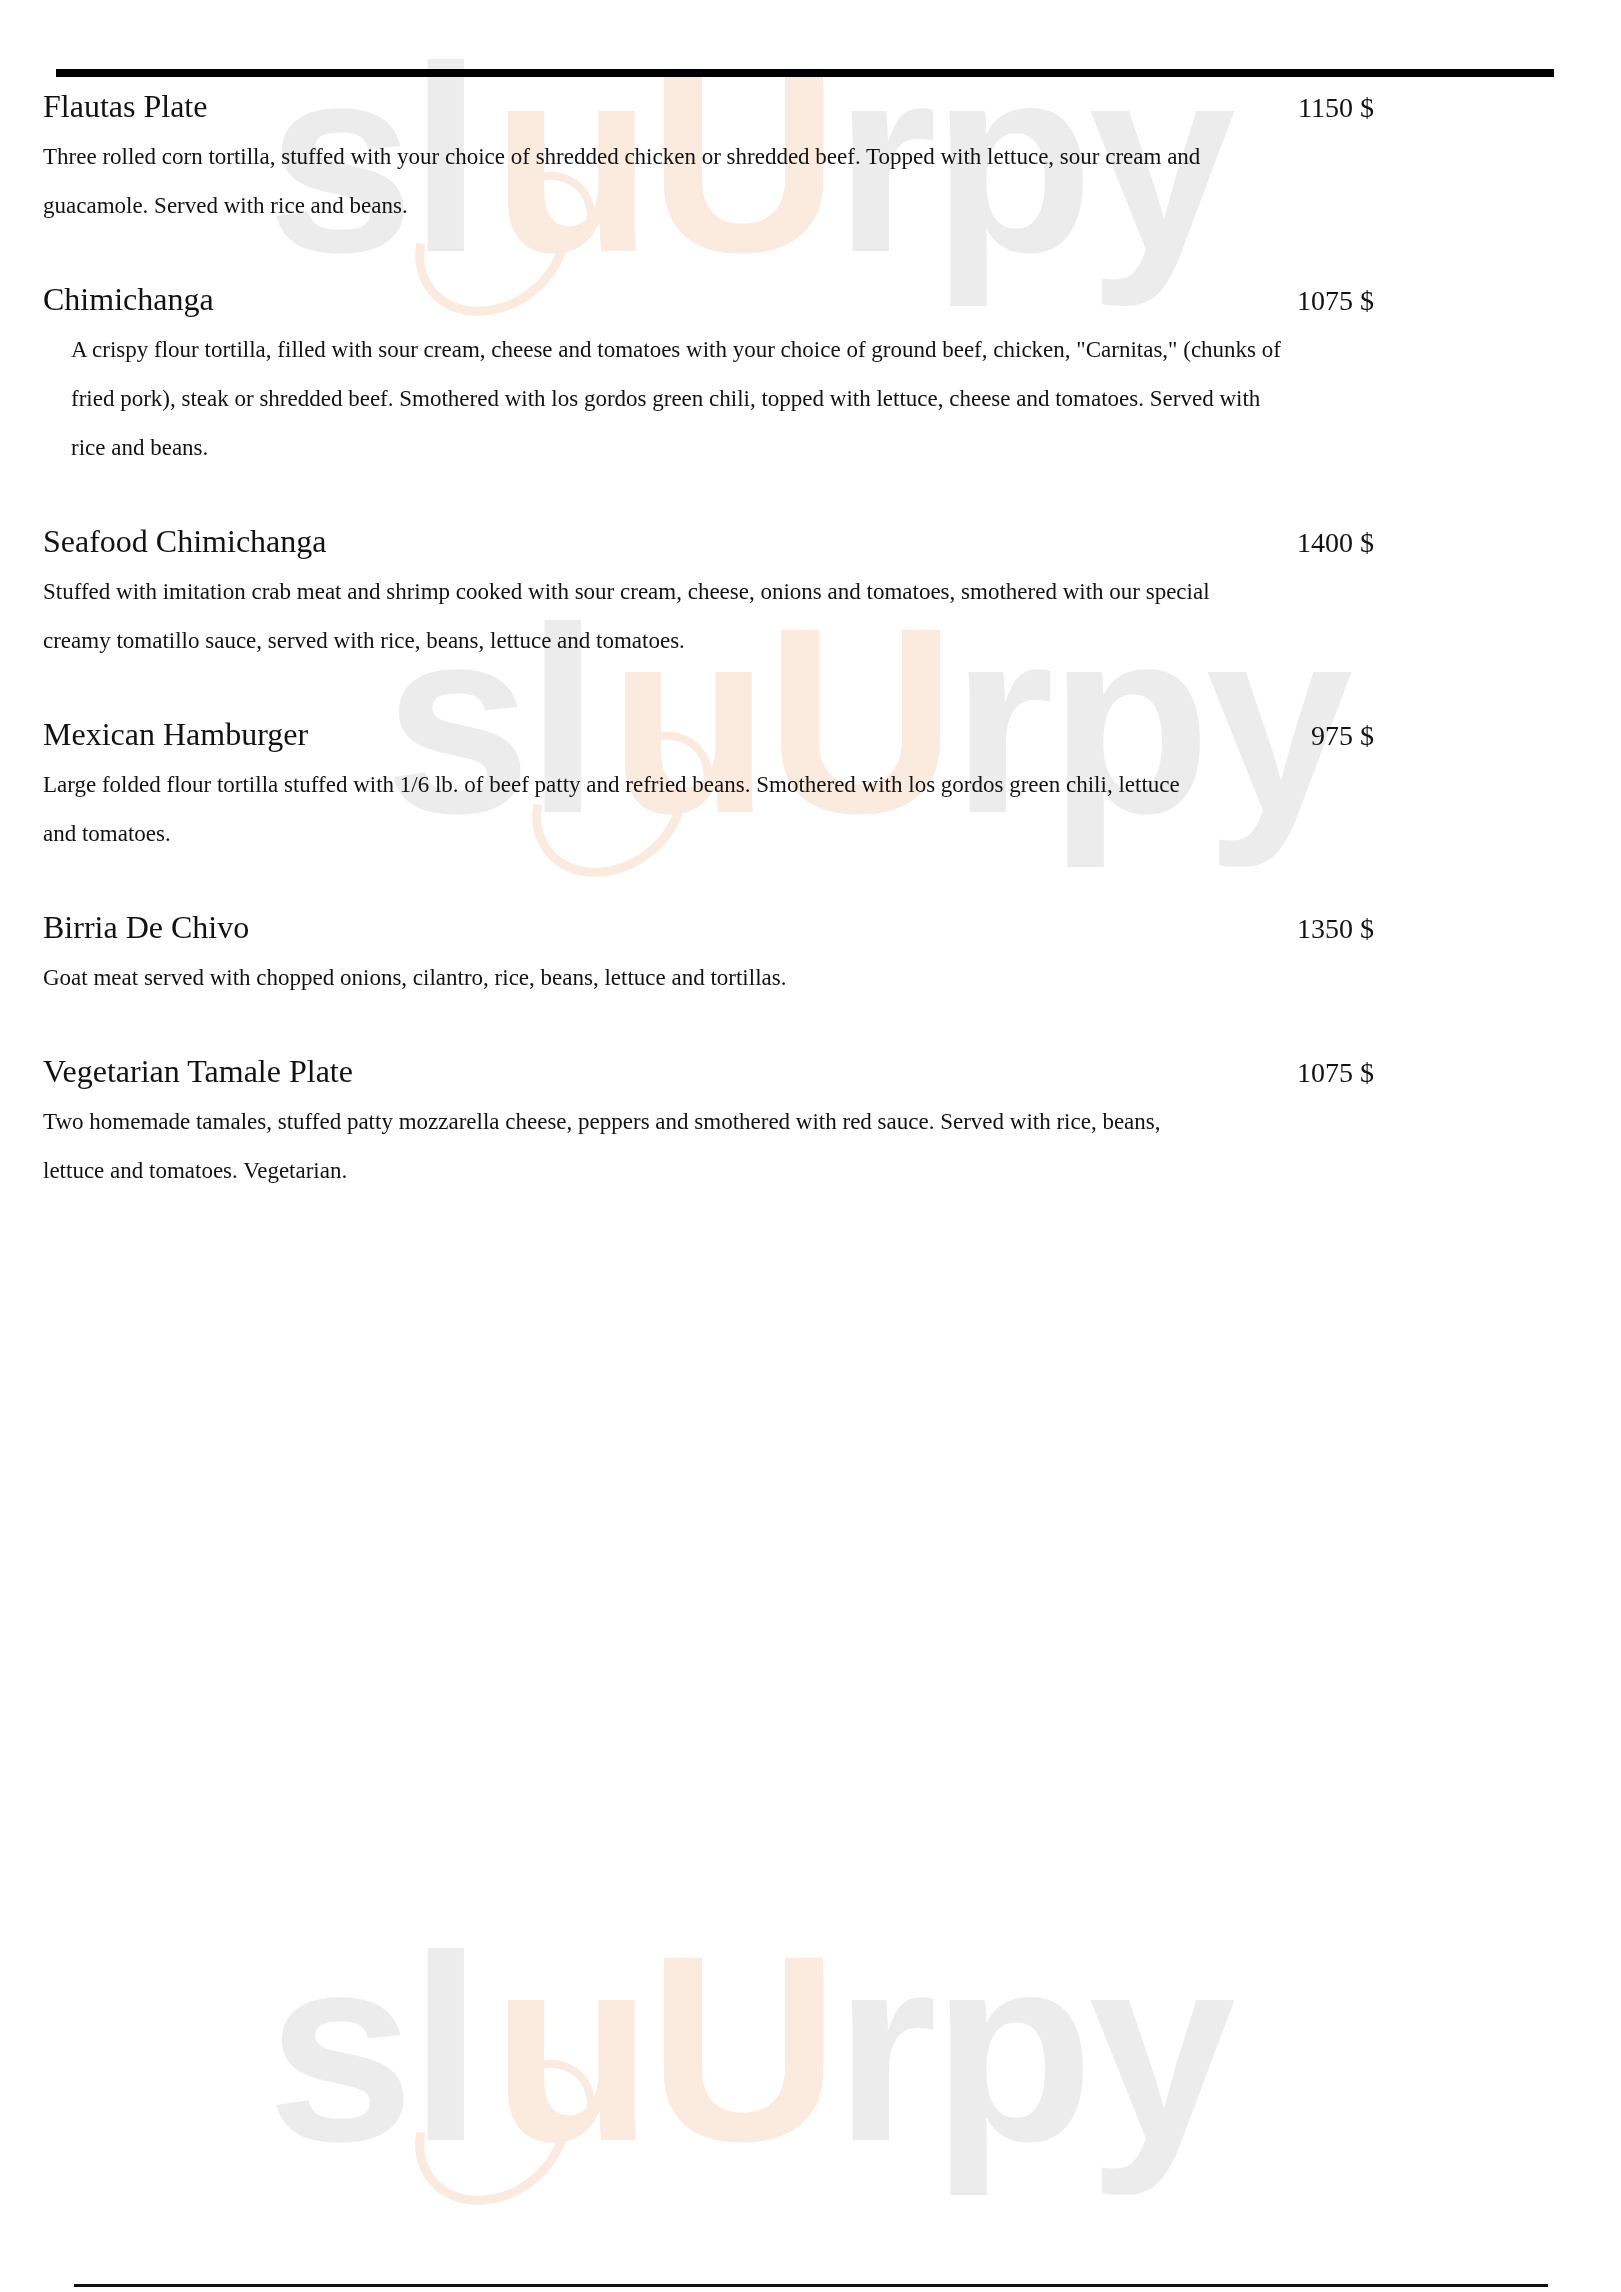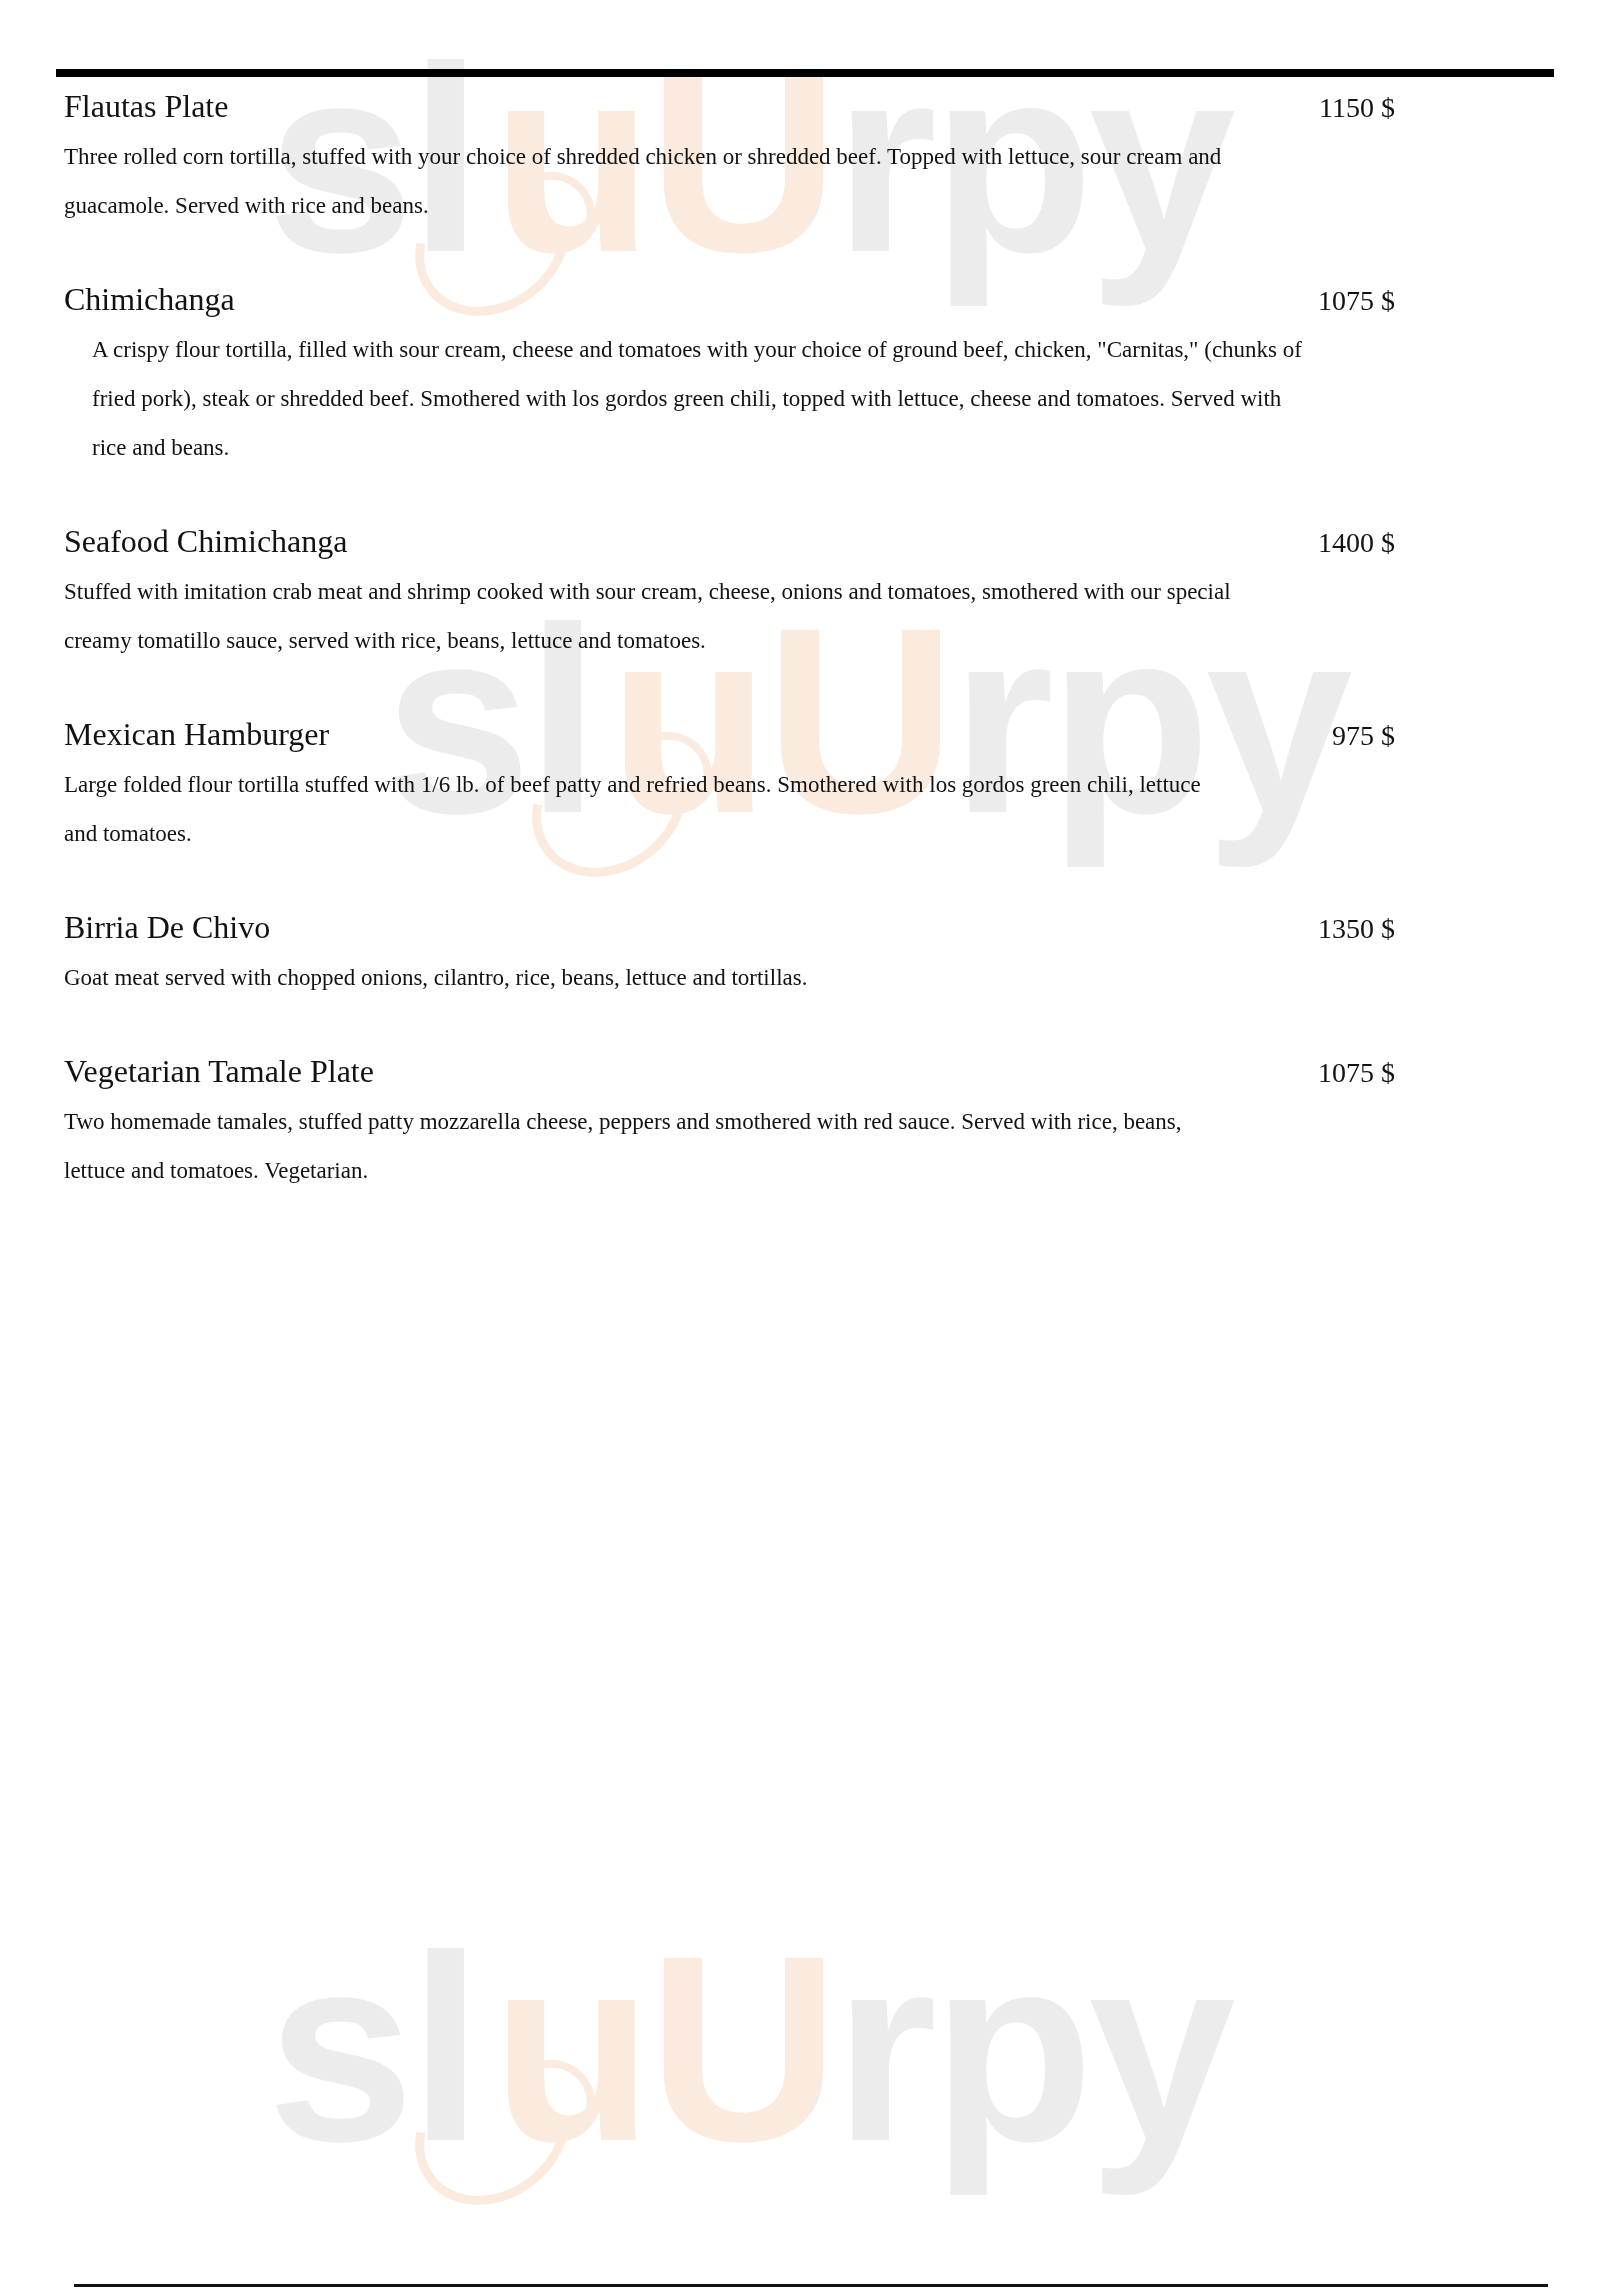--- a/index.html
+++ b/index.html
@@ -79,21 +79,21 @@
     left: 74px;
     top: 2284px;
     width: 1474px;
     height: 2.9px;
     background: #111111;
     z-index: 2;
   }
 
   .menu {
     position: absolute;
-    left: 64px;
+    left: 43px;
     top: 82px;
     width: 1331px;
     z-index: 2;
   }
   .item {
     display: block;
     margin-bottom: 45px;
   }
   .item-head {
     display: flex;

